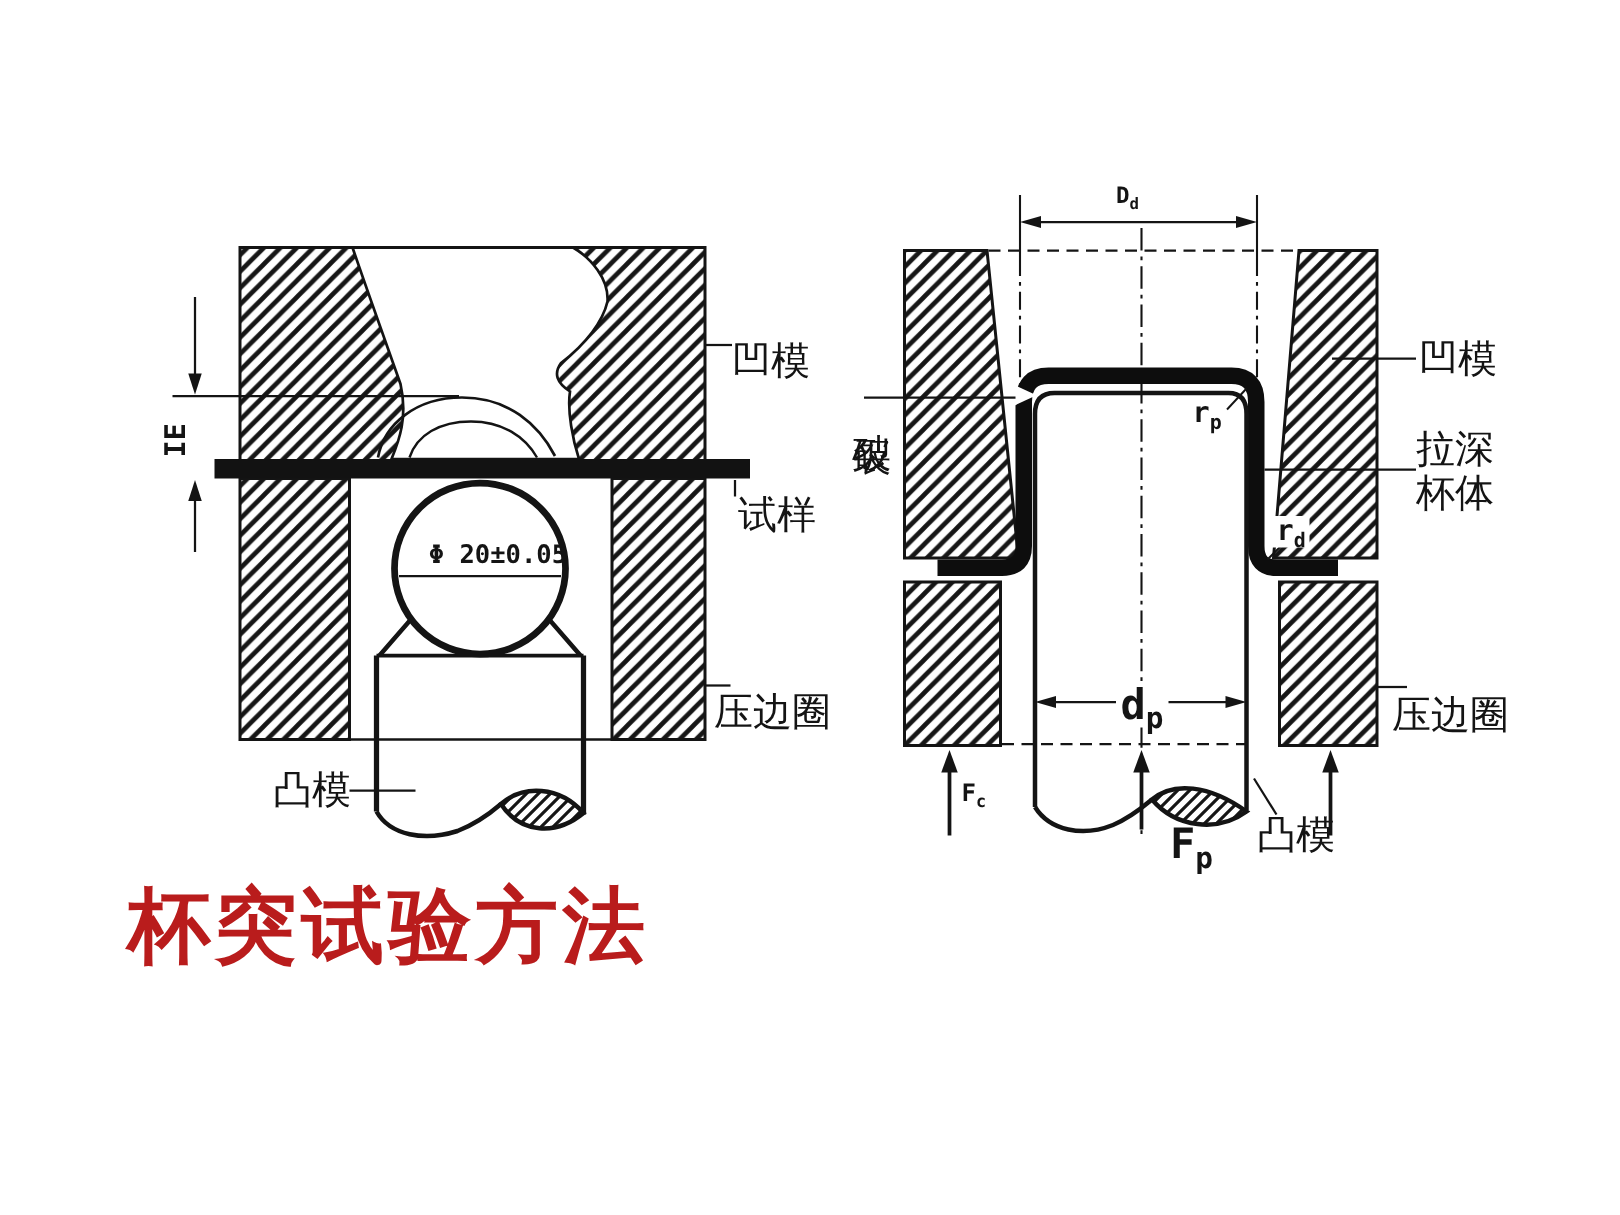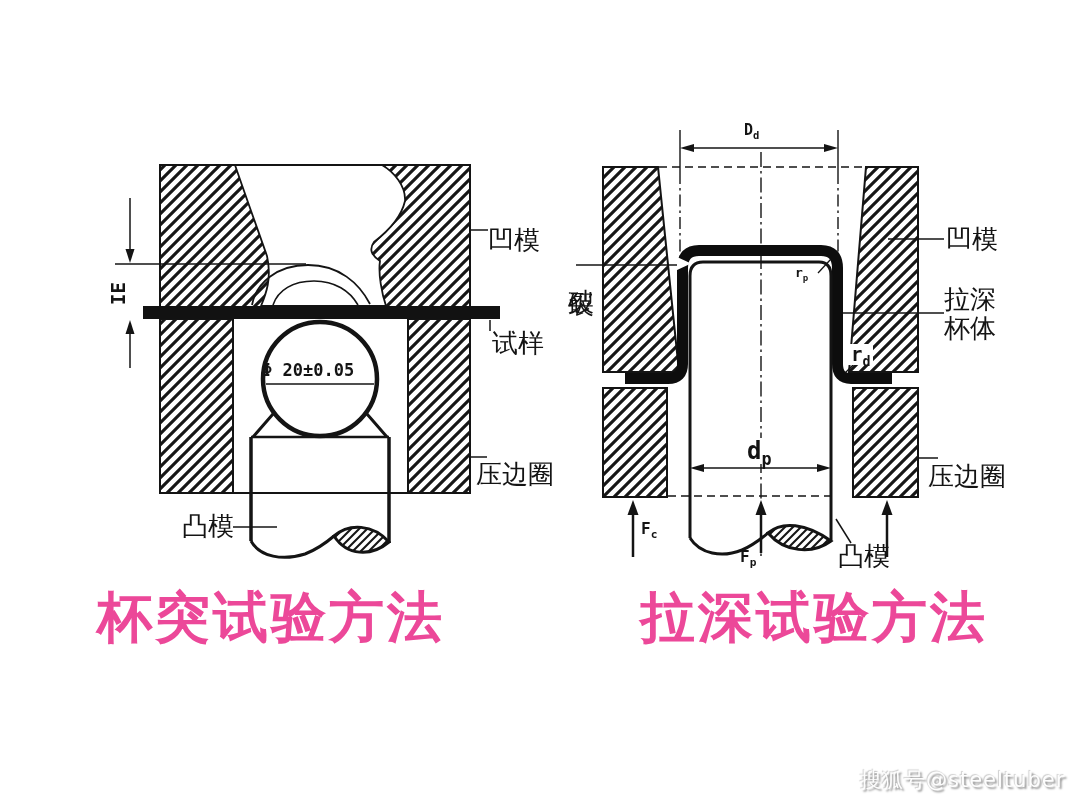--- a/index.html
+++ b/index.html
@@ -15,21 +15,21 @@
   .dim {
     position:absolute; font-family:"DejaVu Sans Mono", monospace; font-weight:bold;
     font-size:20px; color:#141414; white-space:nowrap; line-height:1;
   }
   .dim sub { font-size:0.7em; line-height:0; }
   .halo { background:#ffffff; padding:1px 3px; }
   .rot { transform:rotate(-90deg); transform-origin:center center; }
   .vertical { writing-mode:vertical-rl; text-orientation:upright; letter-spacing:2px; }
   .caption {
     position:absolute; font-family:"DejaVu Serif", serif; font-weight:bold;
-    font-size:55px; letter-spacing:3px; text-align:right; color:#ec4899;
+    font-size:55px; letter-spacing:3px; text-align:left; color:#b91c1c;
     white-space:nowrap; line-height:1.1;
   }
   .watermark {
     position:absolute; font-size:21px; letter-spacing:1px; color:#fdfdfd;
     text-shadow:2px 2px 2px #969696, -1px -1px 1px #cfcfcf;
     font-family:"DejaVu Sans", sans-serif;
   }
 </style>
 </head>
 <body>
@@ -164,36 +164,34 @@
       <line x1="845" y1="373" x2="856" y2="362" stroke="#141414" stroke-width="1.3"></line>
     </g>
   </g>
 </svg>
 
 <div class="lbl" style="left:488px; top:227px">凹模</div>
 <div class="lbl" style="left:492px; top:330px">试样</div>
 <div class="lbl" style="left:476px; top:461px">压边圈</div>
 <div class="lbl" style="left:182px; top:513px">凸模</div>
 <div class="dim rot" style="left:96px; top:284px; width:44px; text-align:center; font-size:19px">IE</div>
-<div class="dim" style="left:262px; top:362px; width:116px; text-align:left; font-size:17px">Φ 20±0.05</div>
+<div class="dim" style="left:262px; top:362px; width:116px; text-align:right; font-size:17px">Φ 20±0.05</div>
 
 <div class="lbl" style="left:946px; top:226px">凹模</div>
 <div class="lbl" style="left:944px; top:286px">
   <div>拉深</div>
   <div>杯体</div>
 </div>
 <div class="lbl" style="left:928px; top:463px">压边圈</div>
 <div class="lbl" style="left:838px; top:543px">凸模</div>
 <div class="lbl vertical" style="left:566px; top:268px">破裂</div>
 
 <div class="dim" style="left:744px; top:123px; font-size:15px"><span>D</span><sub>d</sub></div>
-<div class="dim halo" style="left:744px; top:438px; font-size:24px"><span>d</span><sub>p</sub></div>
+<div class="dim halo" style="left:744px; top:455px; font-size:28px"><span>d</span><sub>p</sub></div>
 <div class="dim" style="left:641px; top:521px; font-size:16px"><span>F</span><sub>c</sub></div>
-<div class="dim" style="left:740px; top:549px; font-size:16px"><span>F</span><sub>p</sub></div>
-<div class="dim" style="left:795px; top:266px; font-size:13px"><span>r</span><sub>p</sub></div>
+<div class="dim" style="left:780px; top:549px; font-size:28px"><span>F</span><sub>p</sub></div>
+<div class="dim" style="left:795px; top:266px; font-size:19px"><span>r</span><sub>p</sub></div>
 <div class="dim halo" style="left:848px; top:344px; font-size:19px"><span>r</span><sub>d</sub></div>
 
 <div class="caption" style="left:85px; top:587px; width:360px">杯突试验方法</div>
-<div class="caption" style="left:620px; top:587px; width:368px">拉深试验方法</div>
 
-<div class="watermark" style="left:860px; top:766px">搜狐号@steeltuber</div>
 
 </div>
 
 </body></html>

